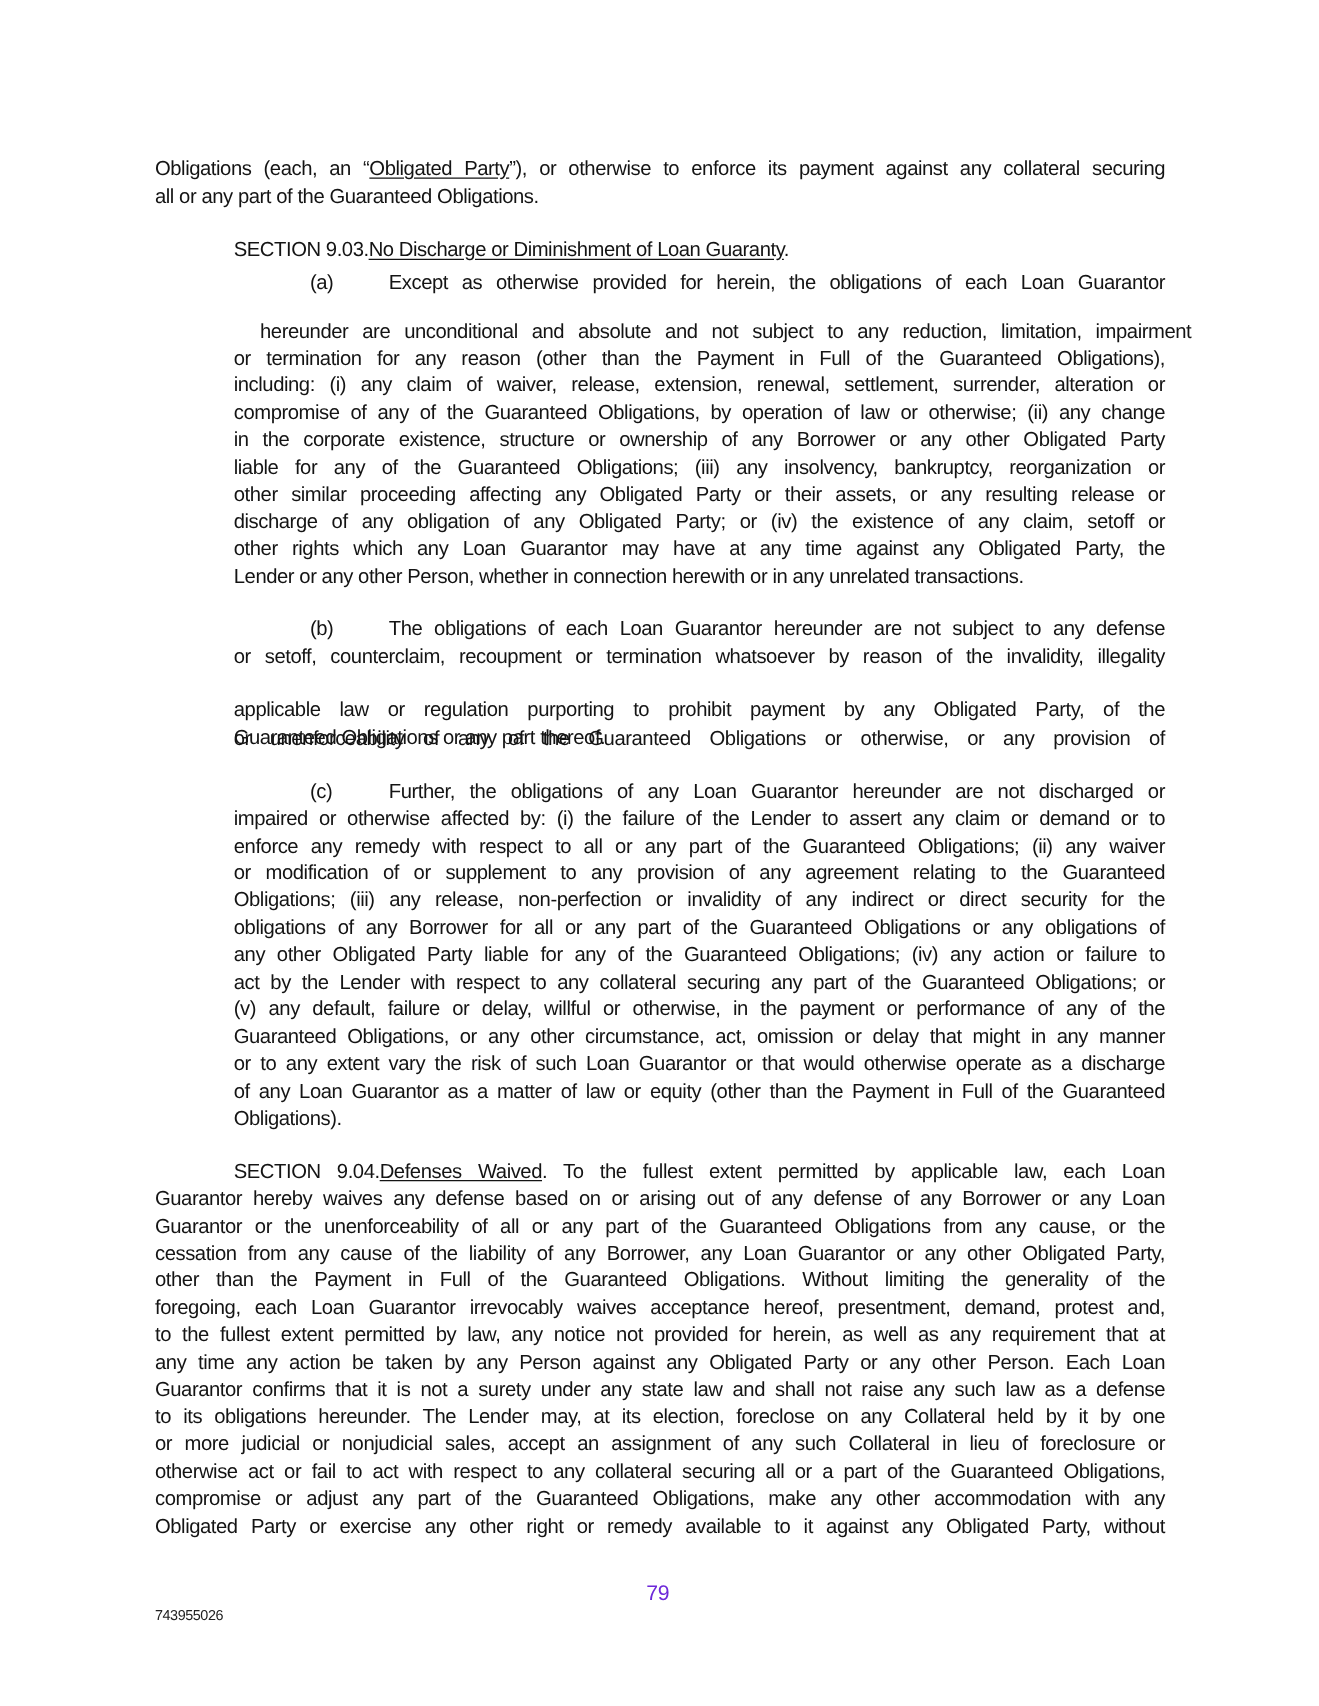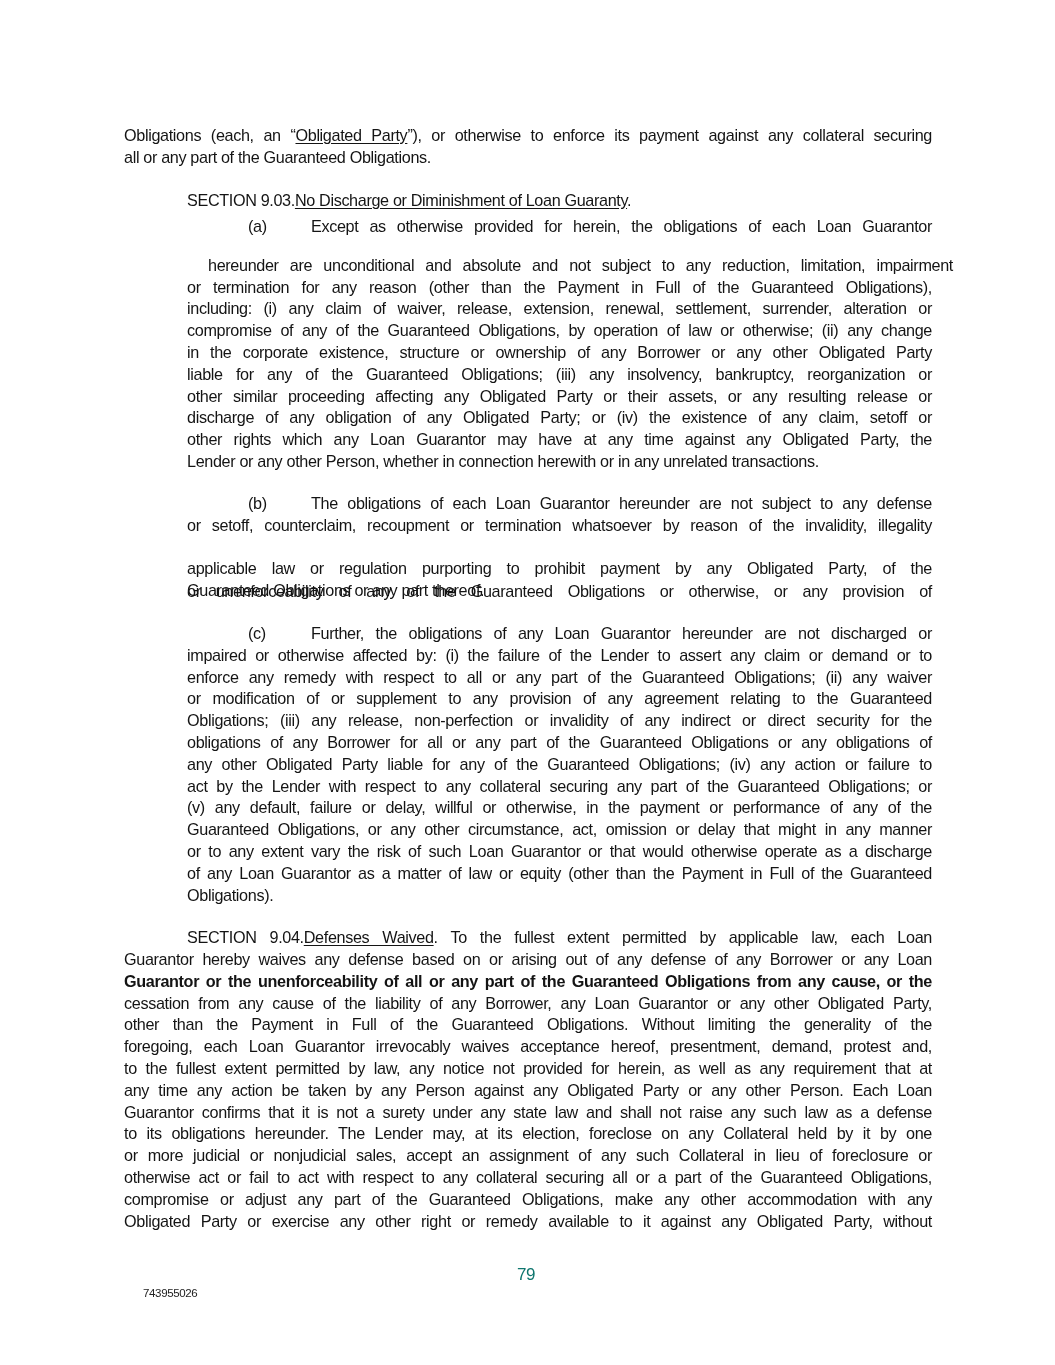--- a/index.html
+++ b/index.html
@@ -7,22 +7,22 @@
   .page { position: absolute; left: 0; top: 0; width: 1055px; height: 1365px; background: #fff; color: #111; }
   .text { font-family: "Liberation Sans", sans-serif; font-size: 16.2px; letter-spacing: -0.35px; color: #141414; }
   .line { position: absolute; white-space: nowrap; height: 22px; line-height: 22px; }
   .just { text-align: justify; text-align-last: justify; }
   .u { text-decoration: underline; text-underline-offset: 2px; }
   .block-full { left: 124px; width: 808px; }
   .block-ind { left: 187px; width: 745px; }
   .first-ind { left: 187px; }
   .sub-first { left: 248px; }
   .sub-label { display: inline-block; width: 63px; }
-  .page-number { position: absolute; left: 517px; top: 1265px; font-family: "Liberation Sans", sans-serif; font-size: 17px; color: #0f766e; }
-  .doc-id { position: absolute; left: 124px; top: 1287px; font-family: "Liberation Sans", sans-serif; font-size: 11.5px; color: #222; margin-left: 19px; }
+  .page-number { position: absolute; left: 517px; top: 1265px; font-family: "Liberation Sans", sans-serif; font-size: 17px; color: #6d28d9; }
+  .doc-id { position: absolute; left: 124px; top: 1287px; font-family: "Liberation Sans", sans-serif; font-size: 11.5px; color: #222; }
 </style>
 </head>
 <body>
 
 <div class="page text">
 
   <div>
     <div class="line block-full just" style="top:124px;"><span>Obligations (each, an “</span><span class="u">Obligated Party</span><span>”), or otherwise to enforce its payment against any collateral securing</span></div>
     <div class="line block-full" style="top:146px;">all or any part of the Guaranteed Obligations.</div>
   </div>
@@ -63,21 +63,21 @@
       <div class="line block-ind just" style="top: 796.4px;">(v) any default, failure or delay, willful or otherwise, in the payment or performance of any of the</div>
       <div class="line block-ind just" style="top: 818.2px;">Guaranteed Obligations, or any other circumstance, act, omission or delay that might in any manner</div>
       <div class="line block-ind just" style="top: 840px;">or to any extent vary the risk of such Loan Guarantor or that would otherwise operate as a discharge</div>
       <div class="line block-ind just" style="top: 861.8px;">of any Loan Guarantor as a matter of law or equity (other than the Payment in Full of the Guaranteed</div>
       <div class="line block-ind" style="top: 883.6px;">Obligations).</div>
     </div>
 
   <div id="sec-904">
     <div class="line block-ind just" style="top:926px;"><span>SECTION 9.04.</span><span class="u">Defenses Waived</span><span>.  To the fullest extent permitted by applicable law, each Loan</span></div>
   <div class="line block-full just" style="top: 948px;">Guarantor hereby waives any defense based on or arising out of any defense of any Borrower or any Loan</div>
-      <div class="line block-full just" style="top: 969.8px; font-weight: bold;">Guarantor or the unenforceability of all or any part of the Guaranteed Obligations from any cause, or the</div>
+      <div class="line block-full just" style="top: 969.8px;">Guarantor or the unenforceability of all or any part of the Guaranteed Obligations from any cause, or the</div>
       <div class="line block-full just" style="top: 991.6px;">cessation from any cause of the liability of any Borrower, any Loan Guarantor or any other Obligated Party,</div>
       <div class="line block-full just" style="top: 1013.4px;">other than the Payment in Full of the Guaranteed Obligations.  Without limiting the generality of the</div>
       <div class="line block-full just" style="top: 1035.2px;">foregoing, each Loan Guarantor irrevocably waives acceptance hereof, presentment, demand, protest and,</div>
       <div class="line block-full just" style="top: 1057px;">to the fullest extent permitted by law, any notice not provided for herein, as well as any requirement that at</div>
       <div class="line block-full just" style="top: 1078.8px;">any time any action be taken by any Person against any Obligated Party or any other Person.  Each Loan</div>
       <div class="line block-full just" style="top: 1100.6px;">Guarantor confirms that it is not a surety under any state law and shall not raise any such law as a defense</div>
       <div class="line block-full just" style="top: 1122.4px;">to its obligations hereunder.  The Lender may, at its election, foreclose on any Collateral held by it by one</div>
       <div class="line block-full just" style="top: 1144.2px;">or more judicial or nonjudicial sales, accept an assignment of any such Collateral in lieu of foreclosure or</div>
       <div class="line block-full just" style="top: 1166px;">otherwise act or fail to act with respect to any collateral securing all or a part of the Guaranteed Obligations,</div>
       <div class="line block-full just" style="top: 1187.8px;">compromise or adjust any part of the Guaranteed Obligations, make any other accommodation with any</div>

